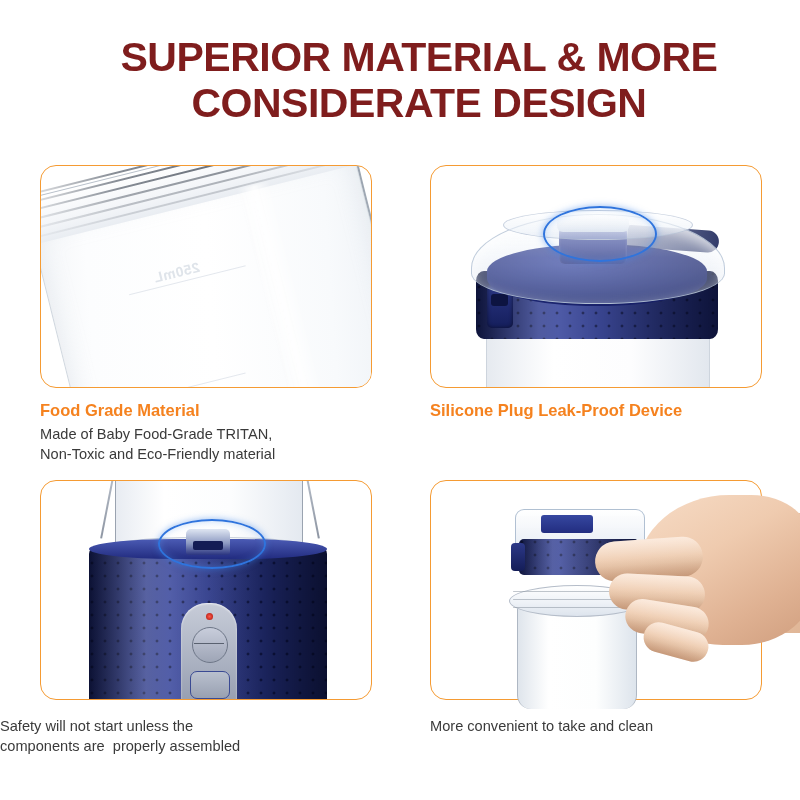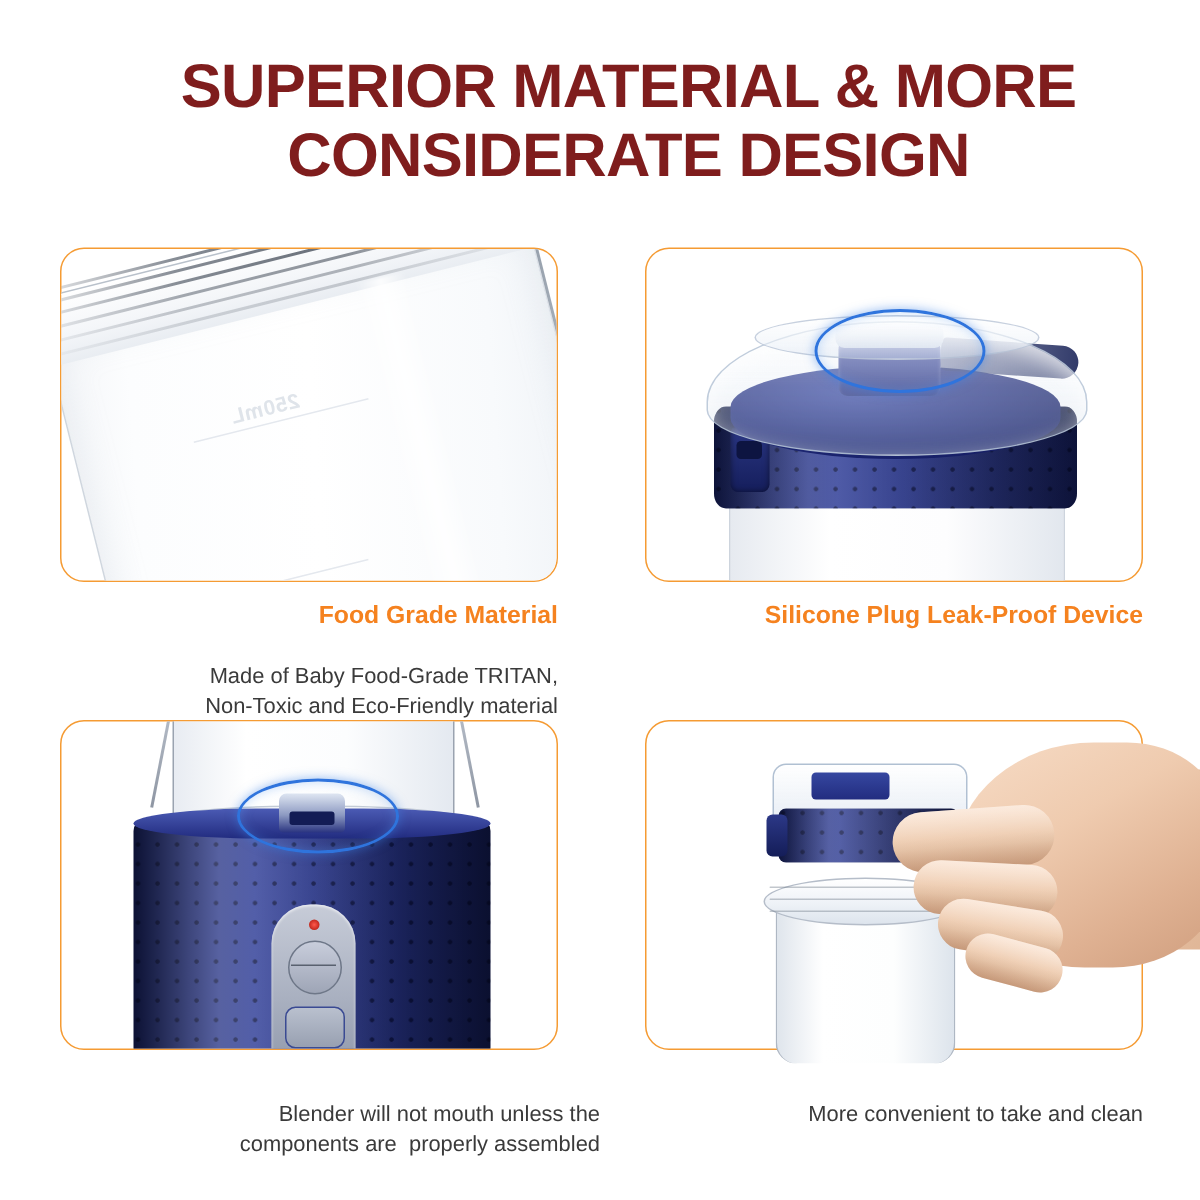--- a/index.html
+++ b/index.html
@@ -31,27 +31,27 @@
   .frame{
     position:absolute;
     border:1.6px solid #F59B33;
     border-radius:16px;
     box-sizing:border-box;
     overflow:hidden;
     background:#ffffff;
   }
   .frame.overflow{overflow:visible;}
 
-  .cap{position:absolute;width:100%;text-align:right;}
+  .cap{position:absolute;width:100%;text-align:left;}
   .cap-title{
     color:#F5821F;font-weight:bold;font-size:16.5px;line-height:20px;
     white-space:nowrap;
   }
   .cap-body{
-    color:#3a3a3a;font-size:14.6px;line-height:20px;margin-top:21px;
+    color:#3a3a3a;font-size:14.6px;line-height:20px;margin-top:4px;
   }
   .cap-body .ln{display:block;white-space:pre;}
 
   
   #p1-frame{left:40px;top:165px;width:332px;height:223px;}
   .tritan-wrap{
     position:absolute;left:-30px;top:-40px;width:420px;height:330px;
     transform:rotate(-14deg);
     transform-origin:50% 50%;
   }
@@ -417,21 +417,21 @@
         <div class="hl-ellipse" id="p3-hl"></div>
         <div class="p3-panel"></div>
         <div class="p3-led"></div>
         <div class="p3-btn"></div>
         <div class="p3-btn-line"></div>
         <div class="p3-subbtn"></div>
       </div>
     </div>
     <div class="cap" style="left:0px;top:712px;width:400px;">
       <div class="cap-body">
-        <span class="ln">Blender will not mouth unless the</span>
+        <span class="ln">Safety will not start unless the</span>
         <span class="ln">components are  properly assembled</span>
       </div>
     </div>
   </div>
 
   <div class="panel">
     <div class="frame overflow" id="p4-frame">
       <div class="p4-stage">
         <div class="p4-cup"></div>
         <div class="p4-cup-rim"></div>

